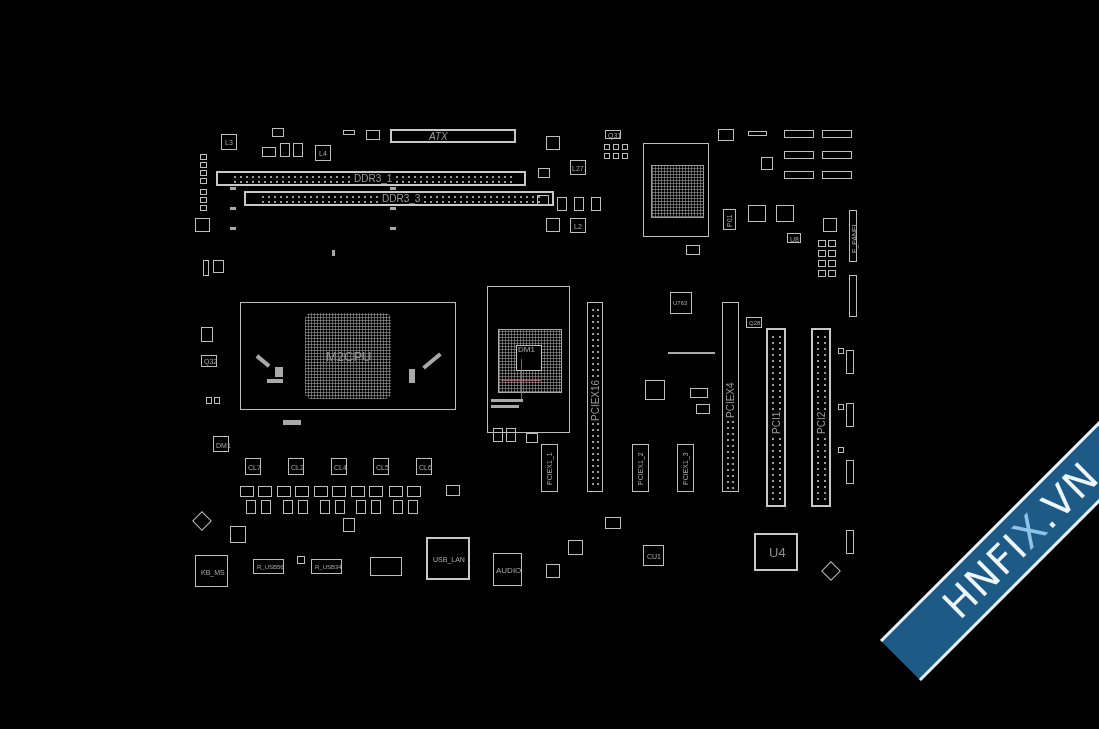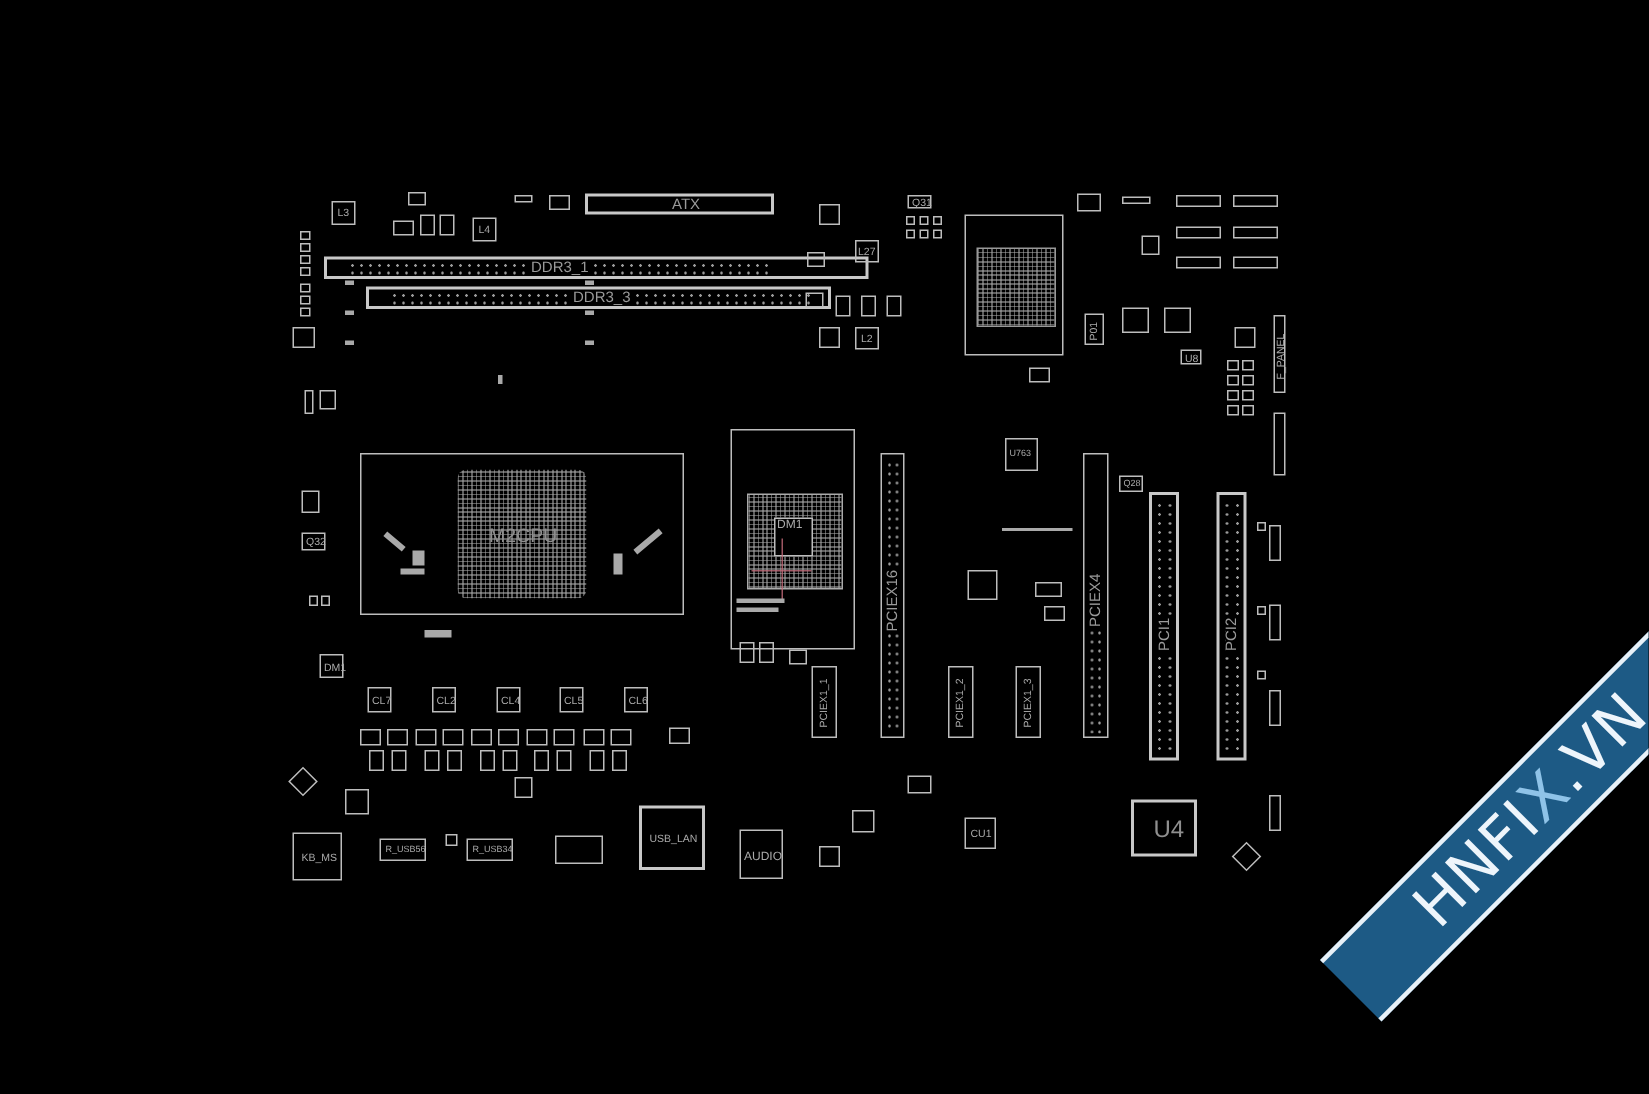--- a/index.html
+++ b/index.html
@@ -55,24 +55,24 @@
   <div class="c" style="left:200px;top:154px;width:7px;height:6px;"></div>
   <div class="c" style="left:200px;top:162px;width:7px;height:6px;"></div>
   <div class="c" style="left:200px;top:170px;width:7px;height:6px;"></div>
   <div class="c" style="left:200px;top:178px;width:7px;height:6px;"></div>
   <div class="c" style="left:200px;top:189px;width:7px;height:6px;"></div>
   <div class="c" style="left:200px;top:197px;width:7px;height:6px;"></div>
   <div class="c" style="left:200px;top:205px;width:7px;height:6px;"></div>
   <div class="c" style="left:195px;top:218px;width:15px;height:14px;"></div>
 
   <div class="c2" style="left:390px;top:129px;width:126px;height:14px;">
-    <span class="lbl lbl-md" style="left:56px;top:1px;">ATX</span>
-  </div>
-
-  <div class="c2" style="left:216px;top:171px;width:363px;height:15px;">
+    <span class="lbl lbl-md" style="left:37px;top:1px;font-style:italic;">ATX</span>
+  </div>
+
+  <div class="c2" style="left:216px;top:171px;width:310px;height:15px;">
     <div class="dotrow" style="left:14px;top:3px;width:280px;"></div>
     <div class="dotrow" style="left:14px;top:8px;width:280px;"></div>
     <span class="lbl lbl-md" style="left:134px;top:1px;background:#000;padding:0 2px;">DDR3_1</span>
   </div>
   <div class="c2" style="left:216px;top:191px;width:310px;height:15px;margin-left:28px;">
     <div class="dotrow" style="left:14px;top:3px;width:280px;"></div>
     <div class="dotrow" style="left:14px;top:8px;width:280px;"></div>
     <span class="lbl lbl-md" style="left:134px;top:1px;background:#000;padding:0 2px;">DDR3_3</span>
   </div>
 
@@ -295,21 +295,21 @@
   <div class="c" style="left:297px;top:556px;width:8px;height:8px;"></div>
 
   <div class="c" style="left:546px;top:564px;width:14px;height:14px;"></div>
   <div class="c" style="left:568px;top:540px;width:15px;height:15px;"></div>
   <div class="c" style="left:605px;top:517px;width:16px;height:12px;"></div>
   <div class="c" style="left:643px;top:545px;width:21px;height:21px;">
     <span class="lbl lbl-sm" style="left:3px;top:7px;">CU1</span>
   </div>
 
   <div class="c2" style="left:754px;top:533px;width:44px;height:38px;">
-    <span class="lbl lbl-lg" style="left:13px;top:11px;font-size:16px;">U4</span>
+    <span class="lbl lbl-lg" style="left:13px;top:11px;font-size:13px;">U4</span>
   </div>
   <div class="diamond" style="left:824px;top:564px;"></div>
 
   <div class="watermark">
     <span class="wm-text">
       <span>HNFI</span><span style="color:#8fc3e8;">X</span><span>.VN</span>
     </span>
   </div>
 
 </div>

